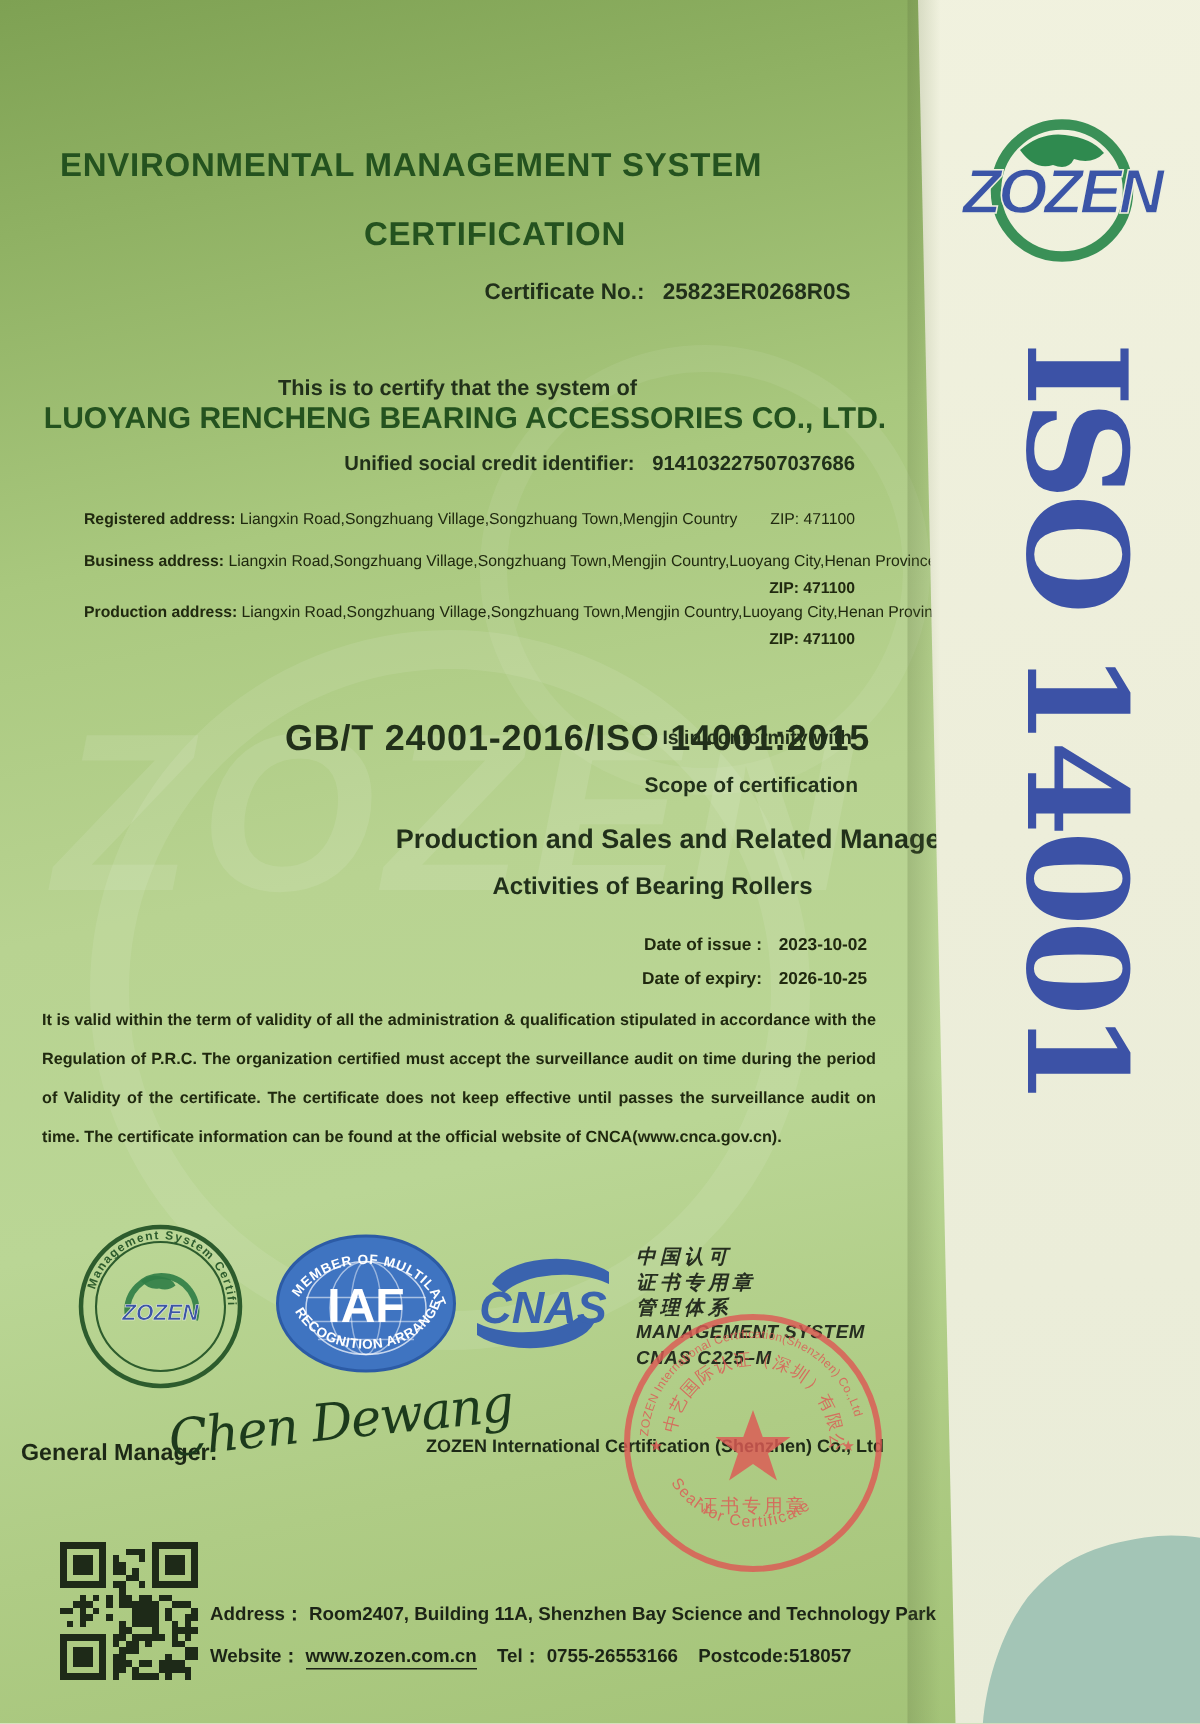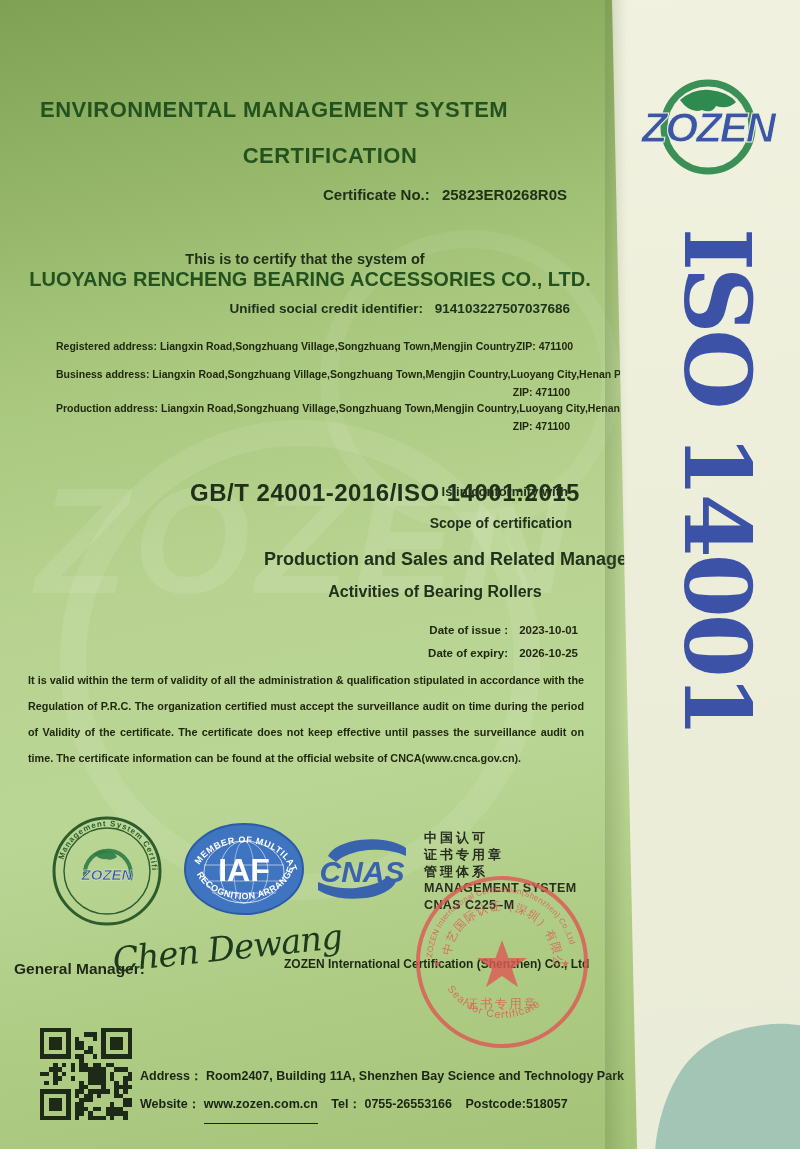--- a/index.html
+++ b/index.html
@@ -20,47 +20,47 @@
     border:18px solid rgba(255,255,255,0.07); }
   
   .t-green { color:#24521f; }
   .t-dark  { color:#21301a; }
   .title1 { left:40px; top:97px;  width:580px; text-align:left; font-size:22px; font-weight:bold; letter-spacing:.5px; }
   .title2 { left:40px; top:143px; width:580px; text-align:center; font-size:22px; font-weight:bold; letter-spacing:.5px; }
   .certno { left:40px; top:186px; width:527px; text-align:right; font-size:15px; font-weight:bold; }
   .certify{ left:40px; top:231px; width:530px; text-align:center; font-size:14.5px; font-weight:bold;margin-top:20px; }
   .company{ left:20px; top:268px; width:580px; text-align:center; font-size:20px; font-weight:bold; }
   .credit { left:40px; top:301px; width:530px; text-align:right; font-size:13.5px; font-weight:bold; }
-  .addr-row { left:36px; width:534px; font-size:10.5px; font-weight:700; color:#20290f;
+  .addr-row { left:36px; width:534px; font-size:10.5px; font-weight:400; color:#20290f;
     display:flex; justify-content:space-between; white-space:nowrap;padding-left:20px; }
   .zip-right { left:36px; width:534px; font-size:10.5px; font-weight:600; color:#20290f; text-align:right; }
   .zip-part { padding-left:8px;margin-top:35px; }
   .conform { left:40px; top:452px; width:528px; text-align:right; font-size:13px; font-weight:bold;margin-top:32px; }
   .standard{ left:95px; top:479px; width:580px; text-align:center; font-size:24px; font-weight:bold; letter-spacing:.5px; }
   .scopelbl{ left:40px; top:515px; width:532px; text-align:right; font-size:14px; font-weight:bold; }
   .scope1  { left:20px; top:549px; width:650px; text-align:right; font-size:18px; font-weight:bold; }
   .scope2  { left:150px; top:583px; width:570px; text-align:center; font-size:16px; font-weight:bold; }
   .dateln  { left:40px; top:624px; width:538px; text-align:right; font-size:11.5px; font-weight:bold; color:#20290f; }
   .dateln2 { left:40px; top:647px; width:538px; text-align:right; font-size:11.5px; font-weight:bold; color:#20290f; }
   .validity{ left:28px; top:667px; width:556px; font-size:10.8px; font-weight:600; color:#20290f;
     line-height:26px; text-align:justify; }
   
-  .accr { left:424px; top:829px; font-size:13px; font-weight:bold; color:#262e20; line-height:17px; }
+  .accr { left:424px; top:829px; font-size:13px; font-weight:bold; color:#262e20; line-height:17px;font-style:italic; }
   .accr .cn { letter-spacing:3px; }
   .accr .en { font-size:12.5px; letter-spacing:.4px; }
   
   .gm    { left:14px; top:960px; font-size:15.5px; font-weight:700; color:#1d2916; }
   .sig   { left:112px; top:928px; font-size:34px; color:#1c3a1c;
     font-family:"DejaVu Serif", serif; font-style:italic; transform:rotate(-6deg); letter-spacing:-1px; }
   .issuer{ left:284px; top:957px; width:310px; font-size:12px; font-weight:600; color:#1d2916; }
   
   .qr { left:40px; top:1028px; width:92px; height:92px; }
   .f-addr { left:140px; top:1068px; font-size:12.5px; font-weight:600; color:#1c2416; white-space:nowrap; }
   .f-web  { left:140px; top:1096px; font-size:12.5px; font-weight:600; color:#1c2416; white-space:nowrap; }
-  .f-web .url { border-bottom:1.5px solid #1c2416; padding-bottom:12px; }
+  .f-web .url { border-bottom:1.5px solid #1c2416; padding-bottom:1px; }
   .f-web .gap { display:inline-block; width:10px; }
   
   .side-strip { position:absolute; inset:0;
     clip-path:polygon(612px 0, 800px 0, 800px 1149px, 637px 1149px);
     background:linear-gradient(175deg,#f1f2df 0%,#edeeda 50%,#e9ecd8 100%); }
   .strip-edge { position:absolute; left:605px; top:0; width:22px; height:1149px;
     background:linear-gradient(90deg, rgba(90,110,60,.25), rgba(90,110,60,0)); }
   .iso-vert { left:642px; top:228px; height:800px; width:150px;
     writing-mode:vertical-rl; text-orientation:mixed;
     font-family:"DejaVu Serif", serif; font-weight:bold; font-size:92px;
@@ -108,21 +108,21 @@
 </div>
 
 <div class="abs conform t-dark">Is in conformity with</div>
 <div class="abs standard t-dark">GB/T 24001-2016/ISO 14001:2015</div>
 <div class="abs scopelbl t-dark">Scope of certification</div>
 <div class="abs scope1 t-dark">Production and Sales and Related Management</div>
 <div class="abs scope2 t-dark">Activities of Bearing Rollers</div>
 
 <div class="abs dateln">
   <span>Date of issue :</span>
-  <span class="zip-part">2023-10-01</span>
+  <span class="zip-part">2023-10-02</span>
 </div>
 <div class="abs dateln2">
   <span>Date of expiry:</span>
   <span class="zip-part">2026-10-25</span>
 </div>
 
 <div class="abs validity">It is valid within the term of validity of all the administration &amp; qualification stipulated in accordance with the Regulation of P.R.C. The organization certified must accept the surveillance audit on time during the period of Validity of the certificate. The certificate does not keep effective until passes the surveillance audit on time. The certificate information can be found at the official website of CNCA(www.cnca.gov.cn).</div>
 
 <div class="abs" style="left:50px; top:814px; width:114px; height:114px;">
   <svg width="114" height="114" viewBox="0 0 114 114">

